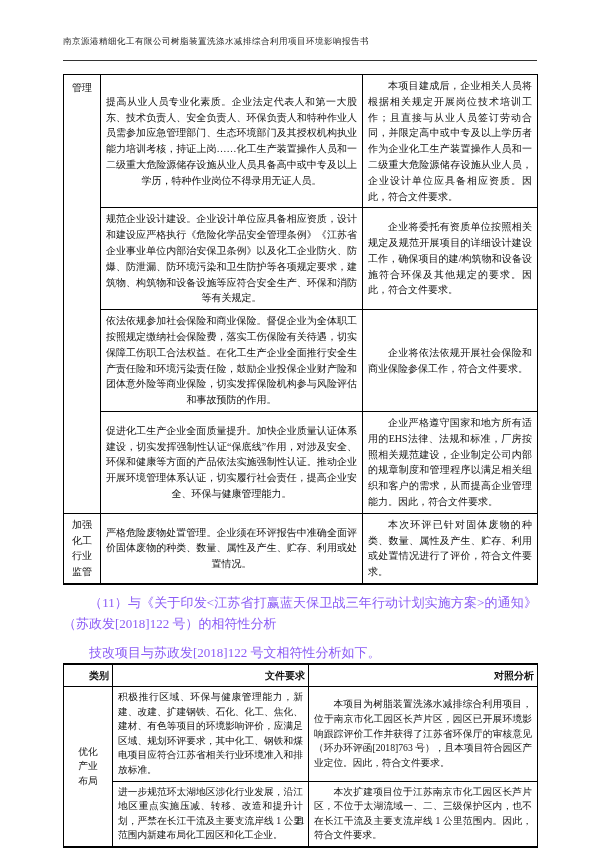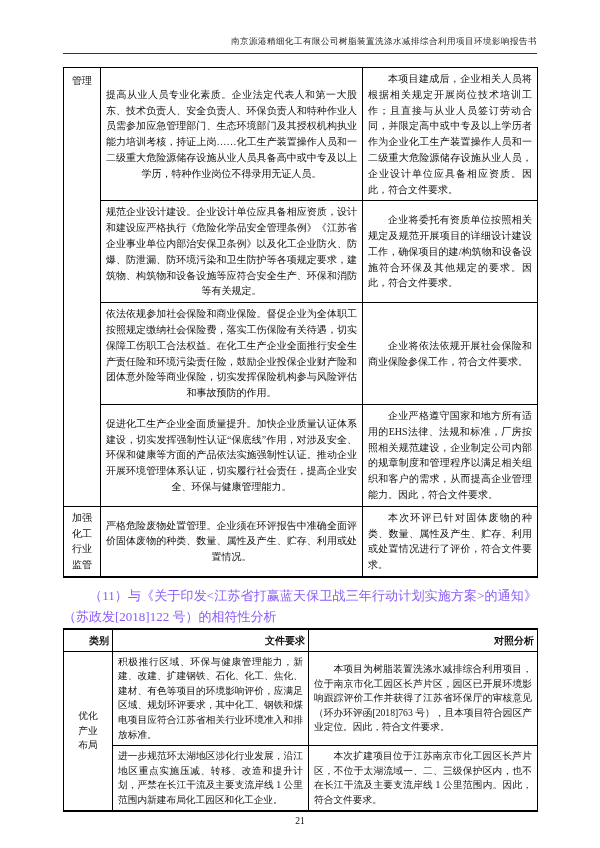--- a/index.html
+++ b/index.html
@@ -7,25 +7,25 @@
   body {
     width: 600px; height: 848px;
     position: relative;
     font-family: "Liberation Serif", "DejaVu Serif", serif;
     color: #111;
     overflow: hidden;
   }
   .page { padding: 36px 63px 0 63px; }
 
   .doc-header {
-    text-align: right;
+    text-align: left;
     font-size: 8.5px;
     letter-spacing: 0.5px;
     color: #222;
-    padding-bottom: 5px;
+    padding-bottom: 12px;
     border-bottom: 1px solid #333;
   }
 
   table { border-collapse: collapse; width: 474px; table-layout: fixed; }
   td, th { border: 1px solid #000; vertical-align: middle; }
 
   
   .t1 { margin-top: 13px; font-size: 10px; line-height: 1.58; border-top: 1.5px solid #000; border-bottom: 2px solid #000; }
   .t1 td { padding: 3px 5px; }
   .t1 .cat { text-align: center; padding: 3px 8px; margin-top: 20px; }
@@ -89,20 +89,21 @@
       </tr>
       <tr>
         <td class="cat">加强化工行业监管</td>
         <td class="req">严格危险废物处置管理。企业须在环评报告中准确全面评价固体废物的种类、数量、属性及产生、贮存、利用或处置情况。</td>
         <td class="anal">本次环评已针对固体废物的种类、数量、属性及产生、贮存、利用或处置情况进行了评价，符合文件要求。</td>
       </tr>
     </tbody>
   </table>
 
   <p class="para">（11）与《关于印发&lt;江苏省打赢蓝天保卫战三年行动计划实施方案&gt;的通知》（苏政发[2018]122 号）的相符性分析</p>
+  <p class="para">技改项目与苏政发[2018]122 号文相符性分析如下。</p>
 
 
   <table class="t2">
     <colgroup>
       <col style="width:49px">
         <col style="width:196px">
         <col style="width:229px">
     </colgroup>
     <tbody>
       <tr>

